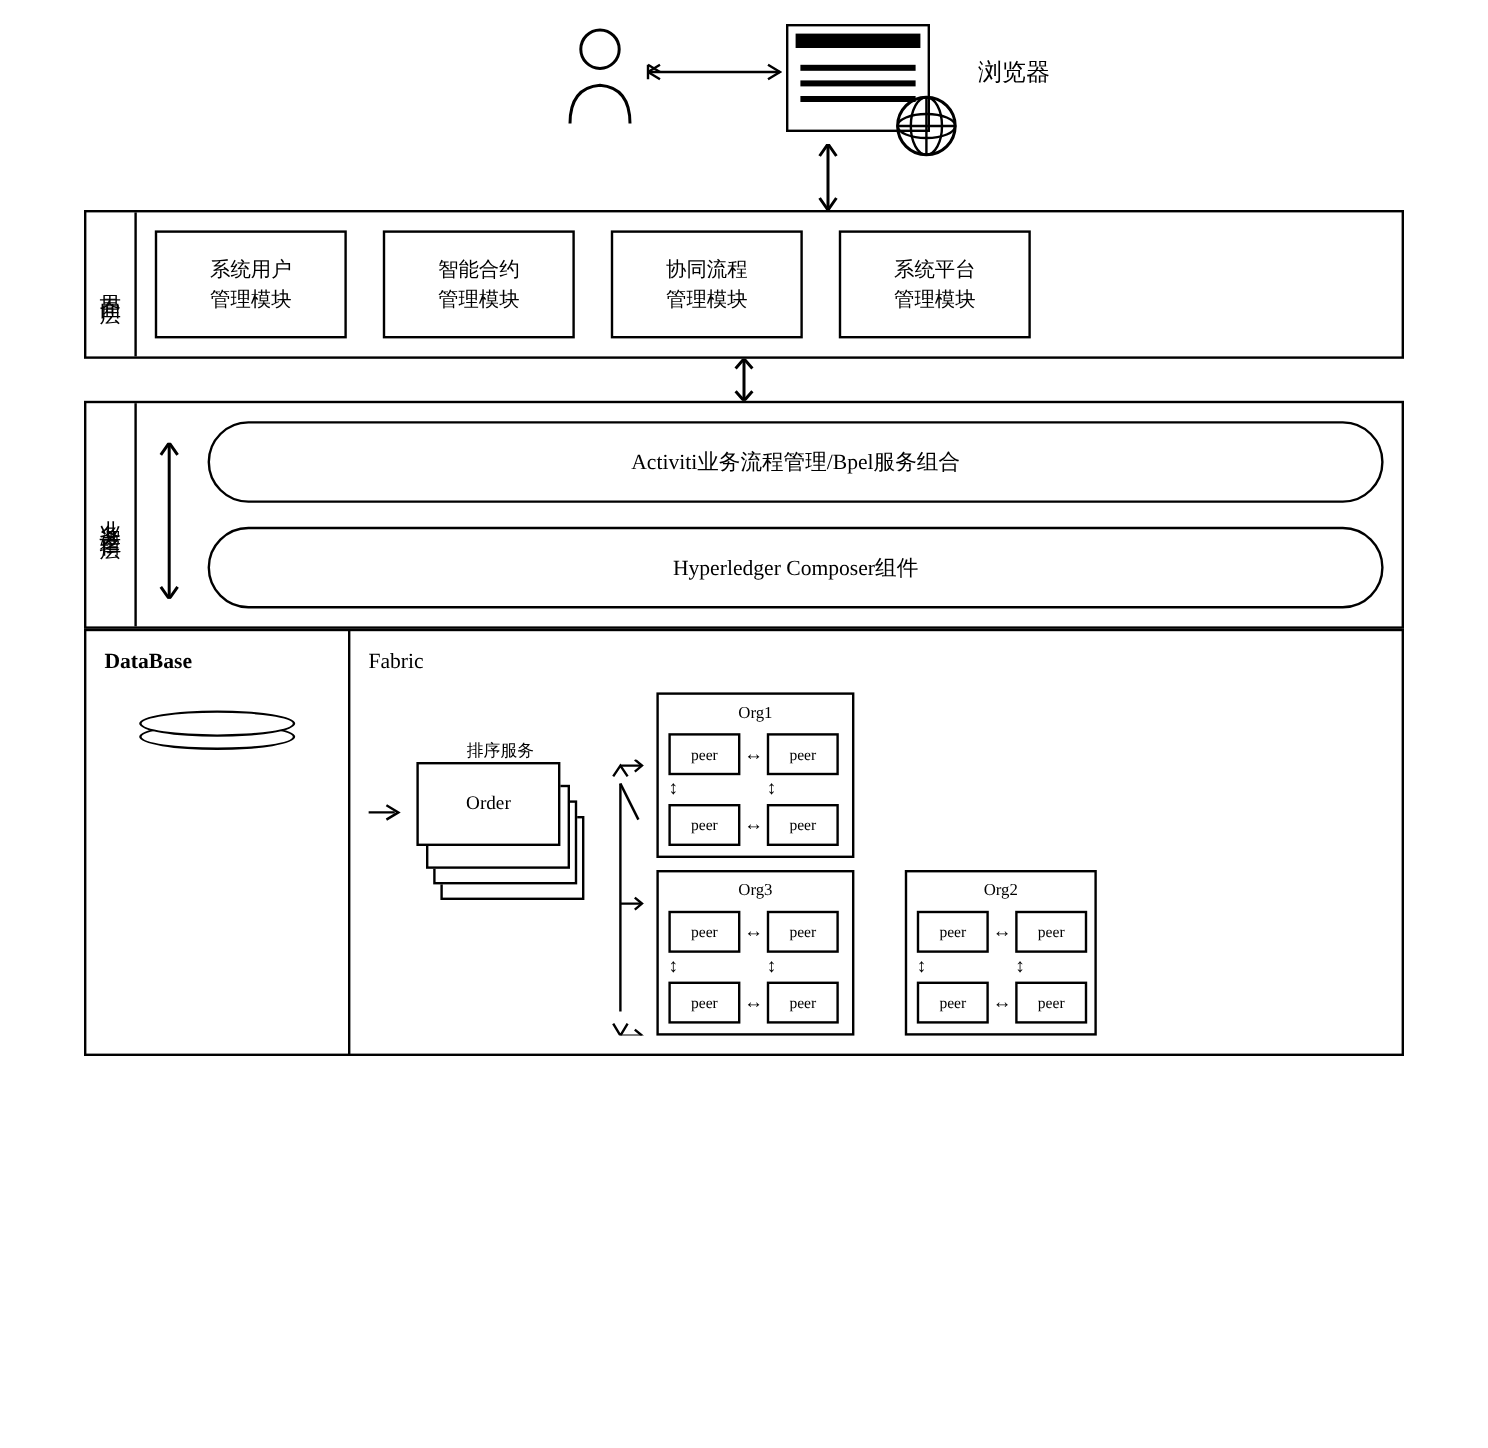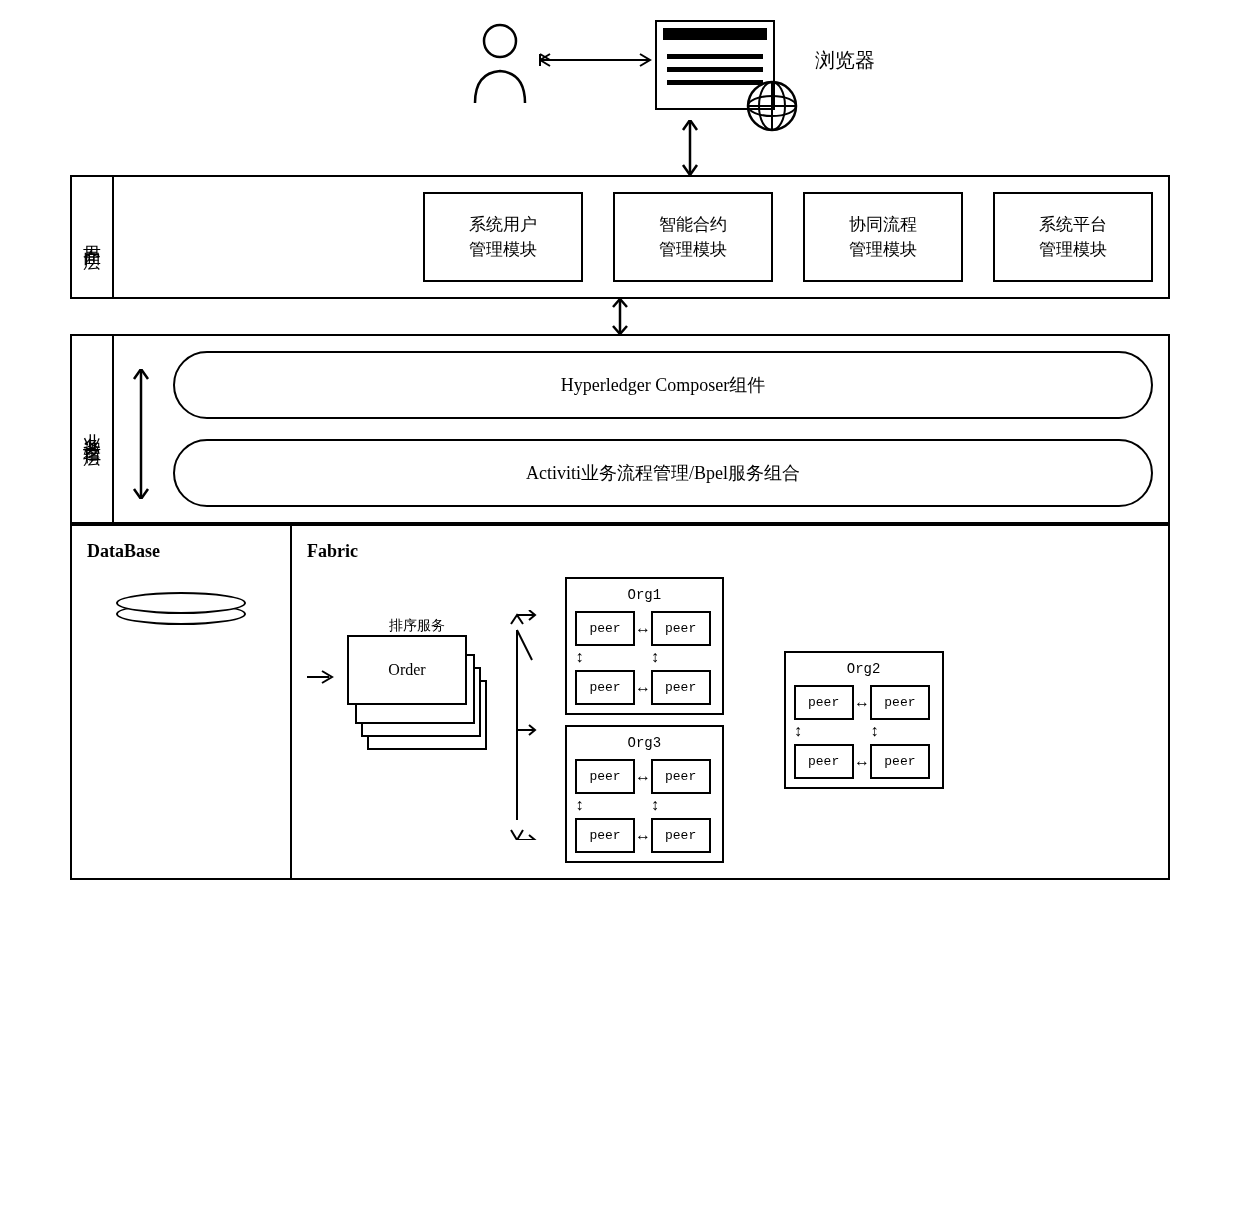--- a/index.html
+++ b/index.html
@@ -164,21 +164,21 @@
 
     .fabric-section {
       flex: 1;
       border: 2.5px solid #000;
       padding: 15px;
       position: relative;
     }
 
     .fabric-title {
       font-size: 18px;
-      font-weight: bold;
+      font-weight: normal;
       margin-bottom: 15px;
     }
 
     
     .ca-box {
       border: 2.5px solid #000;
       width: 80px;
       height: 80px;
       display: flex;
       align-items: center;
@@ -367,21 +367,21 @@
       <polyline points="5,45 12,55 19,45" fill="none" stroke="#000" stroke-width="2.5"></polyline>
       <polyline points="5,10 12,0 19,10" fill="none" stroke="#000" stroke-width="2.5"></polyline>
     </svg>
   </div>
 
   <div class="big-section" style="width:100%;">
     <div class="big-section-label">
       <span style="writing-mode:vertical-rl; text-orientation:upright; letter-spacing:4px; font-size:18px;">界面层</span>
     </div>
     <div class="big-section-content">
-      <div style="display:flex; gap:30px; justify-content:flex-end;">
+      <div style="display:flex; gap:30px; justify-content:flex-start;">
         <div class="module-box">系统用户<br>管理模块</div>
         <div class="module-box">智能合约<br>管理模块</div>
         <div class="module-box">协同流程<br>管理模块</div>
         <div class="module-box">系统平台<br>管理模块</div>
       </div>
     </div>
   </div>
 
   <div style="display:flex; justify-content:center; height:35px; align-items:center; width:100%;">
     <svg width="24" height="35" viewBox="0 0 24 35">
@@ -401,22 +401,22 @@
 
         <div style="display:flex; flex-direction:column; align-items:center; gap:40px; margin-top:10px;">
           <svg width="24" height="130" viewBox="0 0 24 130">
             <line x1="12" y1="0" x2="12" y2="130" stroke="#000" stroke-width="2.5"></line>
             <polyline points="5,120 12,130 19,120" fill="none" stroke="#000" stroke-width="2.5"></polyline>
             <polyline points="5,10 12,0 19,10" fill="none" stroke="#000" stroke-width="2.5"></polyline>
           </svg>
         </div>
 
         <div style="flex:1; display:flex; flex-direction:column; gap:20px;">
+          <div class="rounded-box">Activiti业务流程管理/Bpel服务组合</div>
           <div class="rounded-box">Hyperledger Composer组件</div>
-          <div class="rounded-box">Activiti业务流程管理/Bpel服务组合</div>
         </div>
       </div>
     </div>
   </div>
 
   <div style="display:flex; width:100%; border-top:none;">
 
     <div class="database-section">
       <div class="db-title">DataBase</div>
 
@@ -444,21 +444,21 @@
           <div class="order-stack-container">
             <div class="order-box" style="top:45px; left:20px; z-index:1;">Order</div>
             <div class="order-box" style="top:32px; left:14px; z-index:2; background:#fff;"></div>
             <div class="order-box" style="top:19px; left:8px; z-index:3; background:#fff;"></div>
             <div class="order-box order-box-4" style="z-index:4; background:#fff; display:flex; align-items:center; justify-content:center; font-size:16px;">Order</div>
           </div>
         </div>
 
         <div style="display:flex; flex-direction:column; gap:10px; flex:1;">
 
-          <div style="display:flex; gap:28px; align-items:center;font-family:Liberation Mono, monospace;">
+          <div style="display:flex; gap:10px; align-items:flex-end;">
 
             <div style="display:flex; flex-direction:column; align-items:center; padding-top:10px;">
               <svg width="40" height="230" viewBox="0 0 40 230">
 
                 <line x1="20" y1="20" x2="20" y2="210" stroke="#000" stroke-width="2"></line>
                 <polyline points="20,20 35,50" fill="none" stroke="#000" stroke-width="2"></polyline>
                 <polyline points="14,14 20,5 26,14" fill="none" stroke="#000" stroke-width="2"></polyline>
                 <polyline points="14,220 20,230 26,220" fill="none" stroke="#000" stroke-width="2"></polyline>
                 <line x1="20" y1="5" x2="38" y2="5" stroke="#000" stroke-width="2"></line>
                 <line x1="20" y1="120" x2="38" y2="120" stroke="#000" stroke-width="2"></line>

